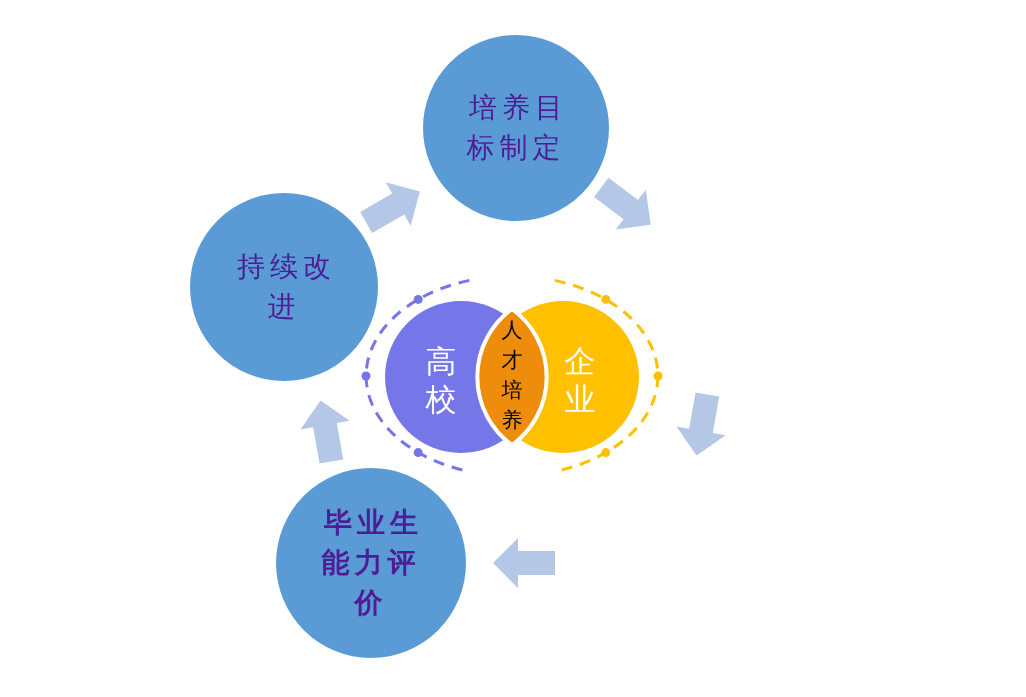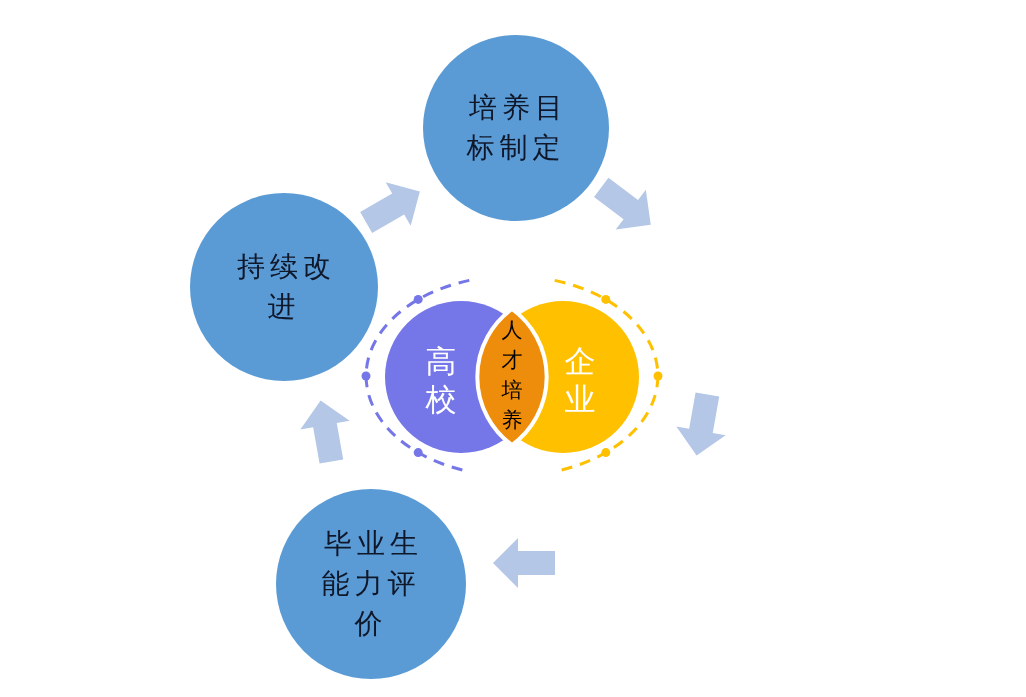--- a/index.html
+++ b/index.html
@@ -8,21 +8,21 @@
     width:1026px;height:697px;
     background:#ffffff;
     overflow:hidden;
     font-family:"Liberation Serif","DejaVu Serif",serif;
   }
   .layer{position:absolute;left:0;top:0;}
   .node{
     position:absolute;
     border-radius:50%;
     background:#5B9BD5;
-    color:#0f172a;
+    color:#4c1d95;
     display:flex;
     align-items:center;
     justify-content:center;
     text-align:center;
     font-size:28px;
     line-height:40px;
     letter-spacing:5px;
     text-indent:5px;
     white-space:pre-line;
   }
@@ -75,21 +75,21 @@
     <circle cx="563" cy="377" r="76" fill="#FFC000"></circle>
 
     <path d="M 512,309 A 84,84 0 0 1 512,445 A 84,84 0 0 1 512,309 Z" fill="#EE8C0B" stroke="#ffffff" stroke-width="4"></path>
   </svg>
 
   <div class="node" style="left:423px;top:35px;width:186px;height:186px;">培养目
 标制定</div>
 
 
 
-  <div class="node" style="left:276px;top:489px;width:190px;height:190px;">毕业生
+  <div class="node" style="left:276px;top:468px;width:190px;height:190px;font-weight:bold;">毕业生
 能力评
 价</div>
 
   <div class="node" style="left:190px;top:193px;width:188px;height:188px;">持续改
 进</div>
 
   <div class="vlabel side" style="left:441px;top:381px;">高
 校</div>
 
   <div class="vlabel side" style="left:580px;top:381px;">企

